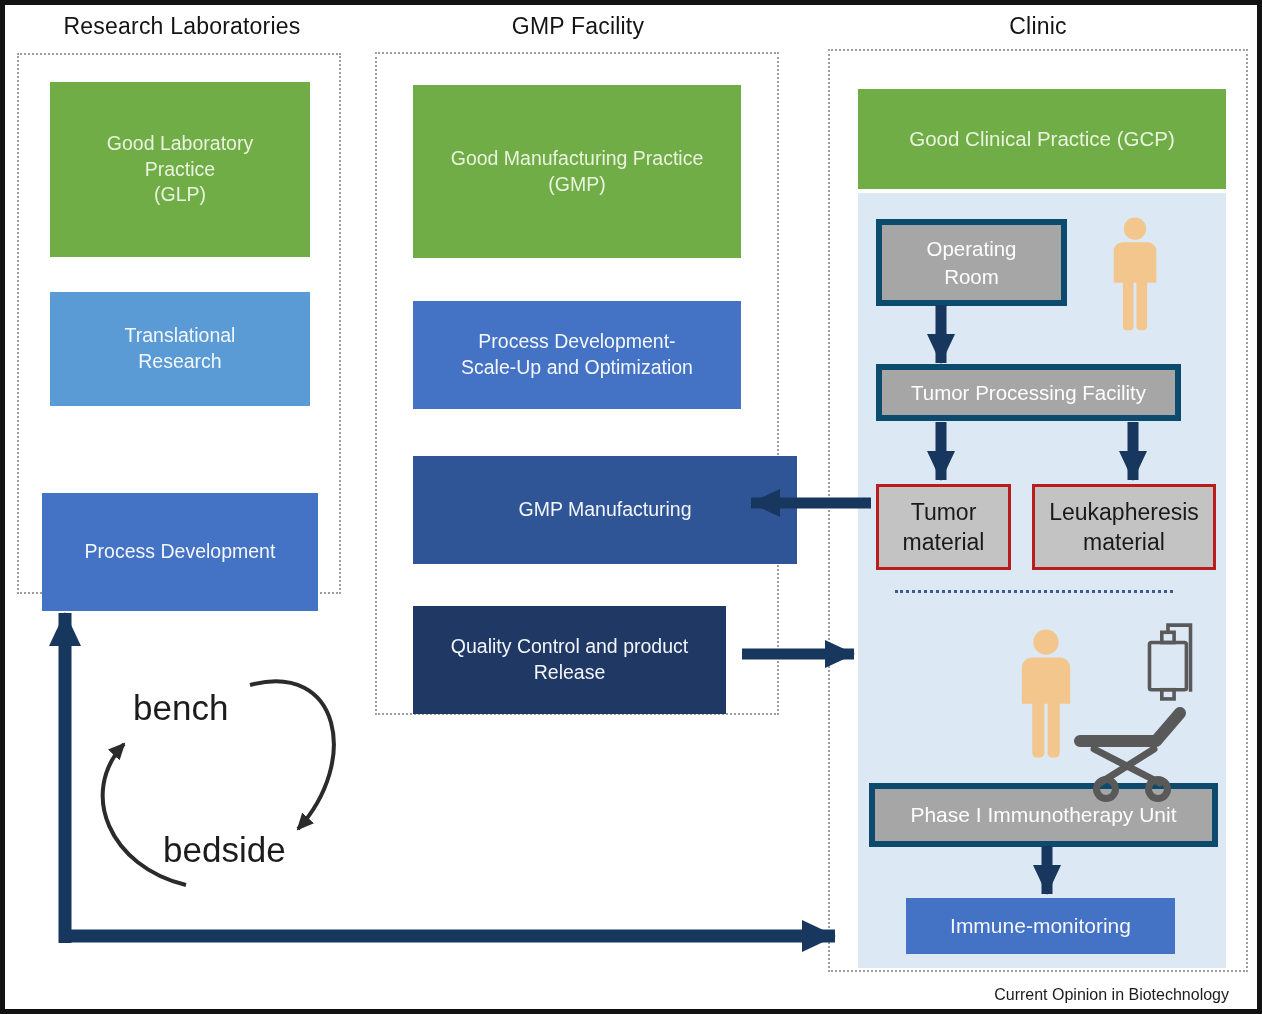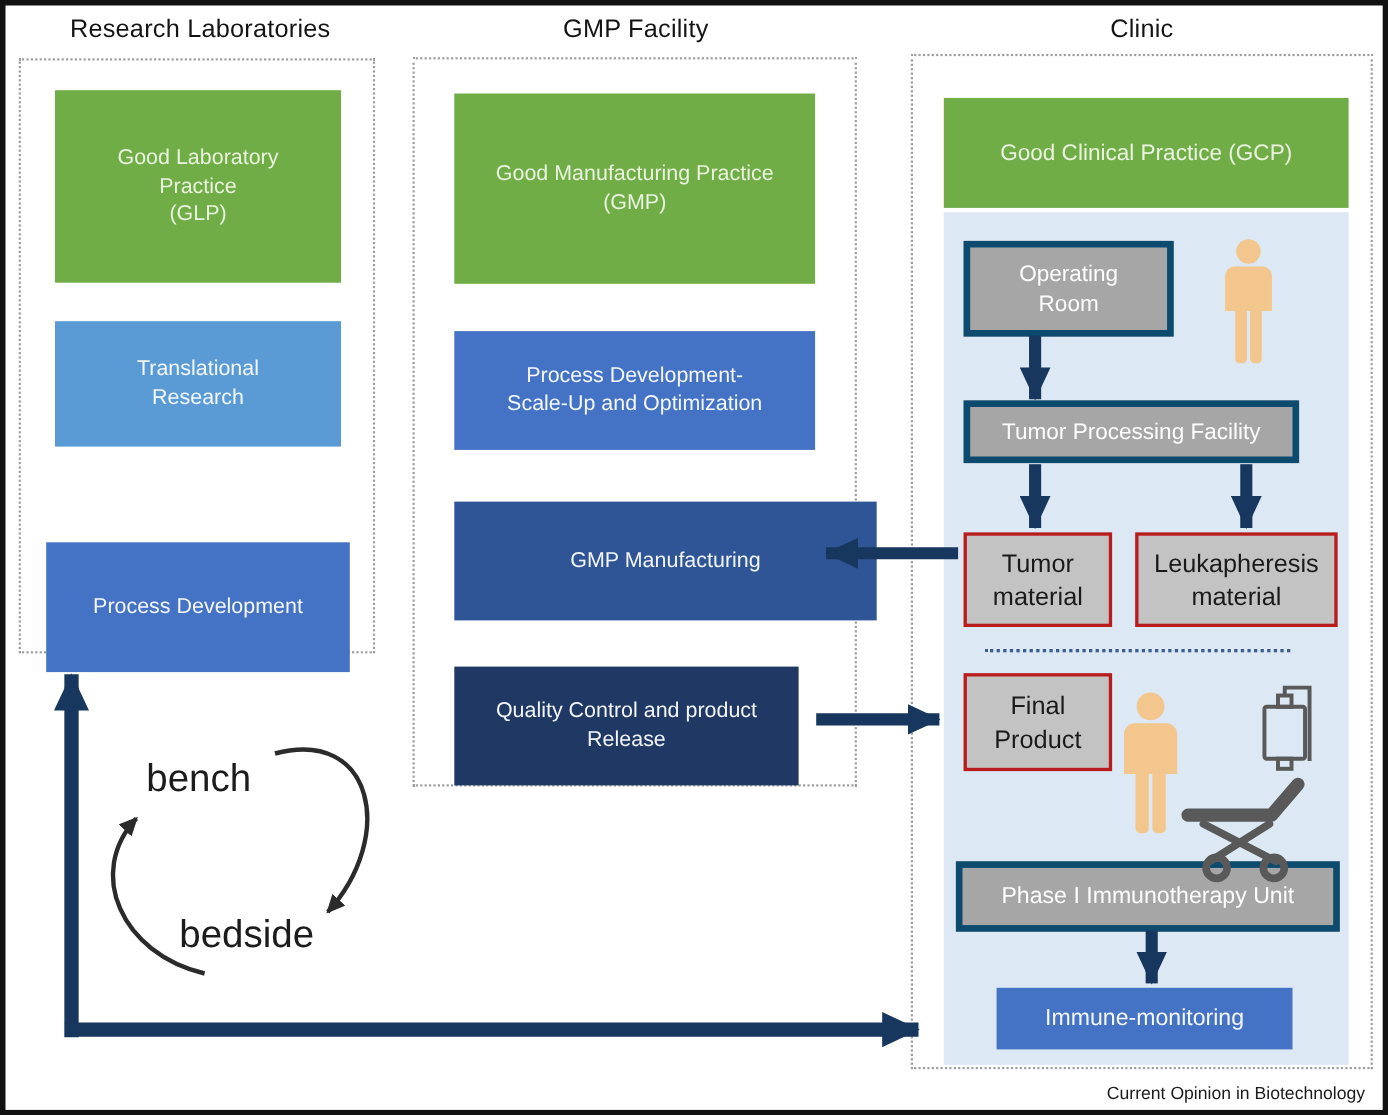--- a/index.html
+++ b/index.html
@@ -84,29 +84,27 @@
 
   <div class="box green-box" style="left:853px; top:84px; width:368px; height:100px; font-size:20.5px;">Good Clinical Practice (GCP)</div>
   <div class="box graydark-box" style="left:871px; top:214px; width:191px; height:87px;">Operating
 Room</div>
   <div class="box graydark-box" style="left:871px; top:359px; width:305px; height:57px;">Tumor Processing Facility</div>
   <div class="box graylight-box" style="left:871px; top:479px; width:135px; height:86px;">Tumor
 material</div>
   <div class="box graylight-box" style="left:1027px; top:479px; width:184px; height:86px;">Leukapheresis
 material</div>
   <div class="blue-dotted-sep" style="left:890px; top:585px; width:278px;"></div>
-  <div class="box graylight-box" style="left:871px; top:607px; width:135px; height:89px;">Final
-Product</div>
   <div class="box graydark-box" style="left:864px; top:778px; width:349px; height:64px; font-size:21px;">Phase I Immunotherapy Unit</div>
   <div class="box blue-box" style="left:901px; top:893px; width:269px; height:56px; font-size:21px;">Immune-monitoring</div>
 
   <div class="cycle-word" style="left:128px; top:685px;">bench</div>
   <div class="cycle-word" style="left:158px; top:827px;">bedside</div>
 
-  <div class="caption" style="right:16px; top:981px;margin-left:32px;">Current Opinion in Biotechnology</div>
+  <div class="caption" style="right:28px; top:981px;margin-left:32px;">Current Opinion in Biotechnology</div>
 
   <svg class="overlay" style="left:1101px; top:212px;" width="58" height="118" viewBox="0 0 60 122">
     <circle class="tan-fill" cx="30" cy="12" r="11.5"></circle>
     <path class="tan-fill" d="M17,26 H43 A9,9 0 0 1 52,35 V68 H42.5 V113 A4,4 0 0 1 38.5,117 H35.5 A4,4 0 0 1 31.5,113 V68 H28.5 V113 A4,4 0 0 1 24.5,117 H21.5 A4,4 0 0 1 17.5,113 V68 H8 V35 A9,9 0 0 1 17,26 Z"></path>
   </svg>
 
   <svg class="overlay" style="left:1008px; top:624px;" width="66" height="134" viewBox="0 0 60 122">
     <circle class="tan-fill" cx="30" cy="12" r="11.5"></circle>
     <path class="tan-fill" d="M17,26 H43 A9,9 0 0 1 52,35 V68 H42.5 V113 A4,4 0 0 1 38.5,117 H35.5 A4,4 0 0 1 31.5,113 V68 H28.5 V113 A4,4 0 0 1 24.5,117 H21.5 A4,4 0 0 1 17.5,113 V68 H8 V35 A9,9 0 0 1 17,26 Z"></path>
   </svg>

